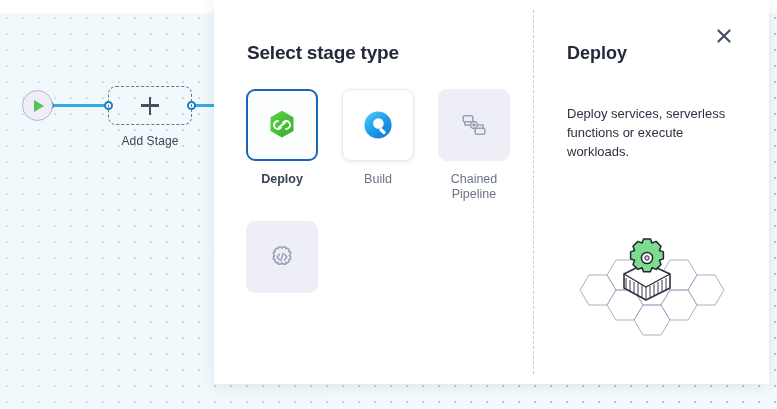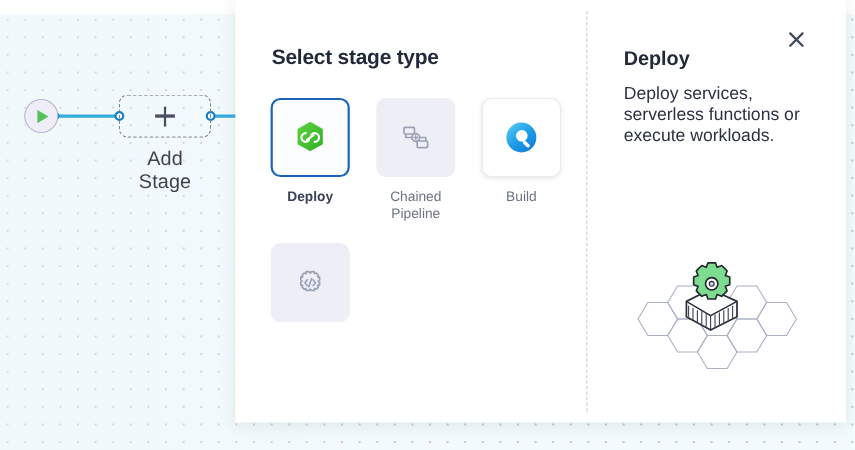--- a/index.html
+++ b/index.html
@@ -121,21 +121,21 @@
   }
   .plus-h { width: 18px; height: 2.4px; }
   .plus-v { width: 2.4px; height: 18px; }
 
   .add-stage-label {
     position: absolute;
     left: 108px;
     top: 134px;
     width: 84px;
     text-align: center;
-    font-size: 18px;
+    font-size: 12px;
     color: #3d4450;
     letter-spacing: .1px;
   }
 
   
   .panel {
     position: absolute;
     left: 214px;
     top: 0;
     width: 528px;
@@ -242,23 +242,23 @@
     position: absolute;
     left: 33px;
     top: 43px;
     font-size: 18px;
     font-weight: bold;
     color: #22293a;
   }
   .detail-desc {
     position: absolute;
     left: 33px;
-    top: 76px;
+    top: 104px;
     width: 165px;
-    font-size: 16px;
+    font-size: 13px;
     line-height: 19px;
     color: #2a3140;
   }
   .close-btn {
     position: absolute;
     left: 178px;
     top: 24px;
     width: 23px;
     height: 23px;
     display: flex;
@@ -321,54 +321,54 @@
                 <path d="M20 3.2 L33.5 10.9 L33.5 27.1 L20 34.8 L6.5 27.1 L6.5 10.9 Z" fill="url(#gDeploy)"></path>
                 <path d="M15.2 15.4 a4.6 4.6 0 1 0 0 9.2 a4.6 4.6 0 0 0 3.6-1.8
                          M24.8 24.6 a4.6 4.6 0 1 0 0-9.2 a4.6 4.6 0 0 0-3.6 1.8" fill="none" stroke="#ffffff" stroke-width="2.3" stroke-linecap="round"></path>
                 <path d="M16.4 22.6 L23.6 17.4" fill="none" stroke="#ffffff" stroke-width="2.3" stroke-linecap="round"></path>
               </svg>
             </div>
             <div class="tile-label selected">Deploy</div>
           </div>
 
           <div class="tile-cell">
-            <div class="tile-box muted">
-              <svg width="32" height="32" viewBox="0 0 40 40">
-                <g fill="none" stroke="#9aa0b4" stroke-width="1.9" stroke-linejoin="round">
-                  <rect x="6.5" y="8.5" width="12" height="7.5" rx="1.6"></rect>
-                  <rect x="21.5" y="24.0" width="12" height="7.5" rx="1.6"></rect>
-                  <circle cx="20" cy="20" r="4.4"></circle>
-                  <path d="M8.6 16 L8.6 20 L15.6 20"></path>
-                  <path d="M24.4 20 L31.4 20 L31.4 24"></path>
-                </g>
-                <path d="M17.6 20 h4.8 M20 17.6 v4.8" stroke="#9aa0b4" stroke-width="1.6" stroke-linecap="round"></path>
-              </svg>
-            </div>
-            <div class="tile-label" style="white-space:pre-line">Chained
-Pipeline</div>
-          </div>
-
-          <div class="tile-cell">
             <div class="tile-box">
               <svg width="32" height="32" viewBox="0 0 40 40">
                 <defs>
                   <linearGradient id="gBuild" x1="0.1" y1="0" x2="0.9" y2="1">
                     <stop offset="0%" stop-color="#55c8f5"></stop>
                     <stop offset="55%" stop-color="#199ae6"></stop>
                     <stop offset="100%" stop-color="#1178d6"></stop>
                   </linearGradient>
                 </defs>
                 <path d="M20 3 a17 17 0 1 1 0 34 a17 17 0 0 1 0-34 Z
                          M20.5 11.5 a6.6 6.6 0 1 0 0 13.2 a6.6 6.6 0 0 0 0-13.2 Z" fill="url(#gBuild)" fill-rule="evenodd"></path>
                 <rect x="23.6" y="23.0" width="9.2" height="4.1" rx="2" transform="rotate(42 23.6 23.0)" fill="#ffffff"></rect>
               </svg>
             </div>
             <div class="tile-label">Build</div>
           </div>
 
+          <div class="tile-cell">
+            <div class="tile-box muted">
+              <svg width="32" height="32" viewBox="0 0 40 40">
+                <g fill="none" stroke="#9aa0b4" stroke-width="1.9" stroke-linejoin="round">
+                  <rect x="6.5" y="8.5" width="12" height="7.5" rx="1.6"></rect>
+                  <rect x="21.5" y="24.0" width="12" height="7.5" rx="1.6"></rect>
+                  <circle cx="20" cy="20" r="4.4"></circle>
+                  <path d="M8.6 16 L8.6 20 L15.6 20"></path>
+                  <path d="M24.4 20 L31.4 20 L31.4 24"></path>
+                </g>
+                <path d="M17.6 20 h4.8 M20 17.6 v4.8" stroke="#9aa0b4" stroke-width="1.6" stroke-linecap="round"></path>
+              </svg>
+            </div>
+            <div class="tile-label" style="white-space:pre-line">Chained
+Pipeline</div>
+          </div>
+
         </div>
 
         <div class="tile-row">
 
 
           <div class="tile-cell">
             <div class="tile-box muted">
               <svg width="32" height="32" viewBox="0 0 40 40">
                 <path d="M15.5 7.5 h3.2 l1.3 1.6 l1.3-1.6 h3.2 l0.4 2.2 l2.0-0.7 l2.3 2.3 l-0.7 2.0 l2.2 0.4 v3.2
                          l-1.6 1.3 l1.6 1.3 v3.2 l-2.2 0.4 l0.7 2.0 l-2.3 2.3 l-2.0-0.7 l-0.4 2.2 h-3.2 l-1.3-1.6

